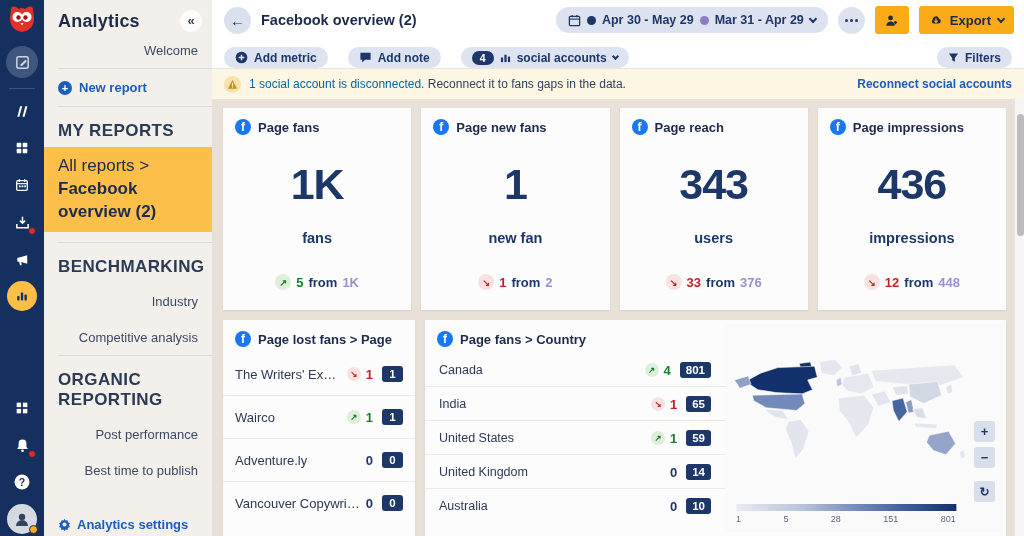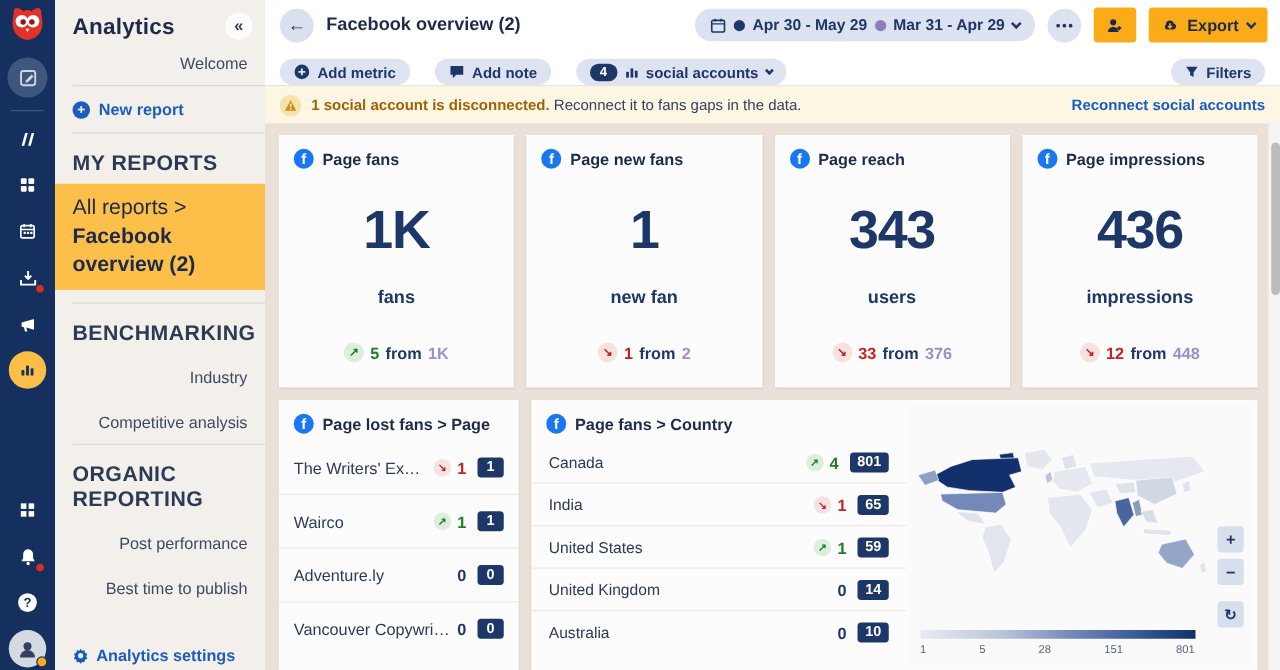--- a/index.html
+++ b/index.html
@@ -52,21 +52,21 @@
   .orange-btn.square{width:34px;justify-content:center;padding:0;}
 
   .toolbar{height:29px;background:#fff;display:flex;align-items:flex-end;gap:20px;padding:0 12px;border-bottom:1px solid #e9e6e1;flex:0 0 auto;}
   .tb-pill{display:flex;align-items:center;gap:6px;background:var(--pill);border:none;border-radius:11px;height:21px;padding:0 11px;font-size:12px;font-weight:700;color:var(--navy);cursor:pointer;}
   .count-badge{background:var(--navy);color:#fff;border-radius:9px;min-width:22px;height:14px;font-size:10.5px;font-weight:800;line-height:14px;text-align:center;}
   .tb-pill .chev{width:5px;height:5px;}
 
   .banner{height:30px;background:#fdf6e2;display:flex;align-items:center;gap:8px;padding:0 12px;flex:0 0 auto;}
   .warn-ic{width:17px;height:17px;border-radius:50%;background:#f6e2ac;display:flex;align-items:center;justify-content:center;}
   .banner p{font-size:12px;color:#33415e;}
-  .banner b{font-weight:700;color:#a16207;}
+  .banner b{font-weight:400;color:#0369a1;}
   .banner a{margin-left:auto;color:var(--link);font-size:12px;font-weight:800;text-decoration:none;cursor:pointer;}
 
   .content{flex:1;background:#e9e1d8;padding:9px 18px 0 11px;display:flex;flex-direction:column;gap:10px;overflow:hidden;}
   .cards-row{display:grid;grid-template-columns:repeat(4,1fr);gap:10px;height:202px;flex:0 0 auto;}
   .card{background:var(--cardbg);box-shadow:0 1px 2px rgba(0,0,0,.08);display:flex;flex-direction:column;min-width:0;}
   .card-head{display:flex;align-items:center;gap:7px;padding:11px 12px 6px;}
   .fb-ic{width:16px;height:16px;border-radius:50%;background:var(--fb);color:#fff;font-weight:800;font-size:12px;display:flex;align-items:center;justify-content:center;flex:0 0 auto;}
   .card-title{font-size:13px;font-weight:800;color:#1d2a4a;white-space:nowrap;overflow:hidden;}
   .metric-mid{flex:1;display:flex;flex-direction:column;align-items:center;justify-content:center;margin-top:-6px;}
   .metric-value{font-size:43px;font-weight:800;color:var(--navy);letter-spacing:-1px;line-height:1;}

